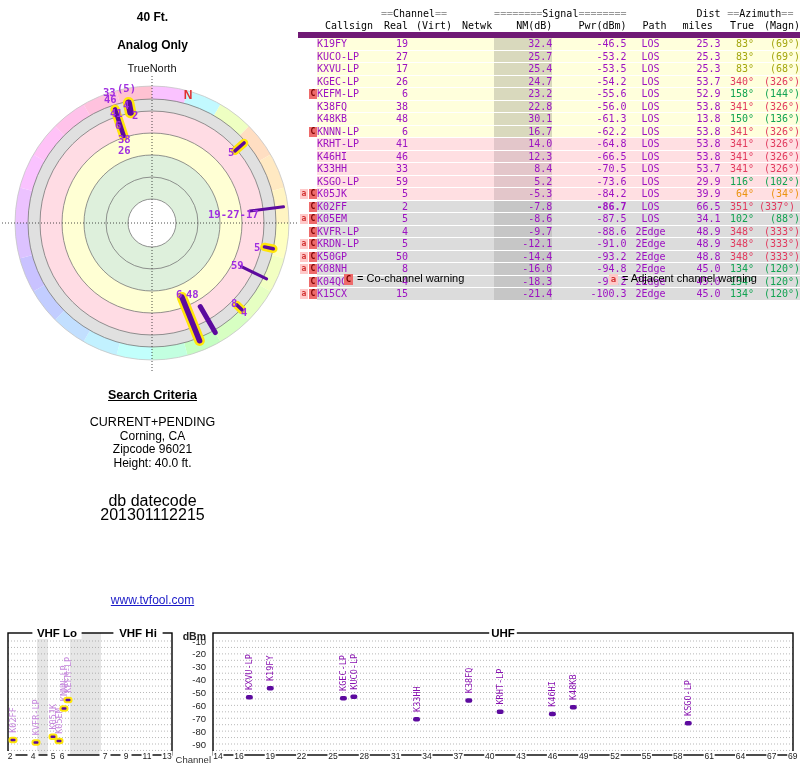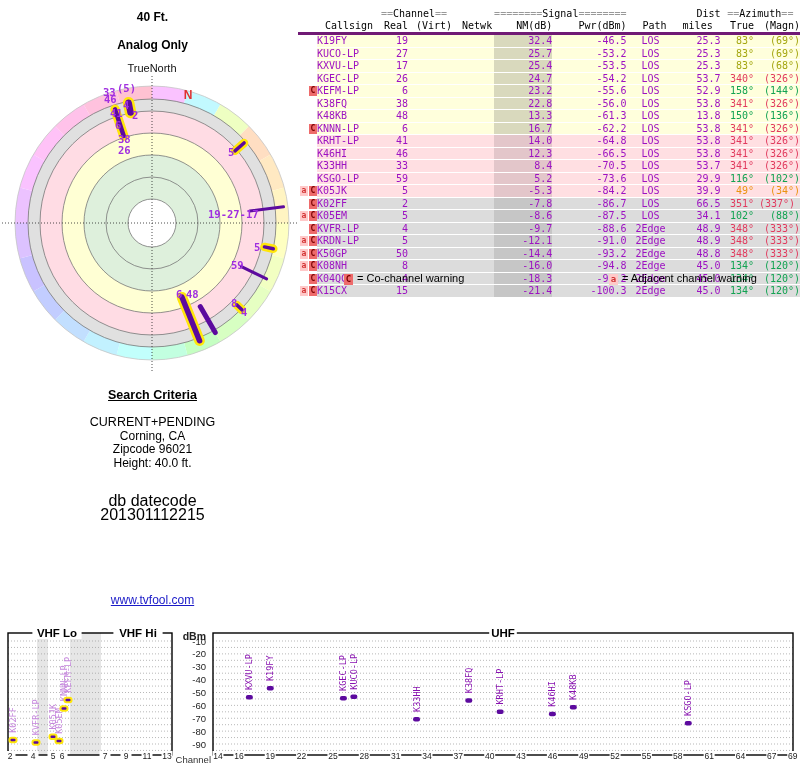--- a/index.html
+++ b/index.html
@@ -14,21 +14,21 @@
   .search .ln{font-size:12px;line-height:13.5px;}
   .search .ln.first{font-size:12.5px;}
   .search .dc{margin-top:24px;font-size:16px;line-height:14px;}
   .tvlink{position:absolute;left:0;top:590px;width:305px;text-align:center;}
   .tvlink a{color:#1a1ac8;font-size:12px;text-decoration:underline;cursor:pointer;}
   table.sig{position:absolute;left:298px;top:8px;border-collapse:collapse;table-layout:fixed;
             font-family:"DejaVu Sans Mono",monospace;font-size:10px;line-height:11.5px;
             color:#9d12c2;}
   table.sig td{padding:0;height:11.5px;white-space:nowrap;overflow:visible;}
   table.sig .h1 td{color:#000;height:12px;}
-  table.sig .h2 td{color:#000;border-bottom:3px solid #701a75;height:12px;padding-left:8px;}
+  table.sig .h2 td{color:#000;border-bottom:6px solid #701a75;height:12px;padding-left:8px;}
   table.sig .eq{color:#999;}
   table.sig tr.dr td{border-bottom:1px solid #fff;}
   .nmband{background:rgba(125,125,108,0.25);}
   .bg-yellow td{background-color:#ffffdc;}
   .bg-pink td{background-color:#ffdfe2;}
   .bg-gray td{background-color:#dcdcdc;}
   .bg-yellow td.nmband{background-color:#d9d9bd;}
   .bg-pink td.nmband{background-color:#e3c6ca;}
   .bg-gray td.nmband{background-color:#c6c6c6;}
   td.badgecell{text-align:right;background:#fff !important;border-bottom:1px solid #fff;}
@@ -231,21 +231,21 @@
           <td style="text-align: right;">53.8</td>
           <td style="text-align: right; color: rgb(225, 58, 94);">341°</td>
           <td style="text-align: right; color: rgb(225, 58, 94);">(326°)</td>
         </tr>
         <tr class="dr bg-yellow">
           <td class="badgecell"></td>
           <td style="text-align: left;">K48KB</td>
           <td style="text-align: right;">48</td>
           <td style="text-align: center;"></td>
           <td style="text-align: center;"></td>
-          <td class="nmband" style="text-align: right;">13.3</td>
+          <td class="nmband" style="text-align: right;">30.1</td>
           <td style="text-align: right;">-61.3</td>
           <td style="text-align: center;">LOS</td>
           <td style="text-align: right;">13.8</td>
           <td style="text-align: right; color: rgb(18, 163, 82);">150°</td>
           <td style="text-align: right; color: rgb(18, 163, 82);">(136°)</td>
         </tr>
         <tr class="dr bg-yellow">
           <td class="badgecell"><span class="bC">C</span></td>
           <td style="text-align: left;">KNNN-LP</td>
           <td style="text-align: right;">6</td>
@@ -313,31 +313,31 @@
         <tr class="dr bg-pink">
           <td class="badgecell"><span class="bA">a</span><span class="bC">C</span></td>
           <td style="text-align: left;">K05JK</td>
           <td style="text-align: right;">5</td>
           <td style="text-align: center;"></td>
           <td style="text-align: center;"></td>
           <td class="nmband" style="text-align: right;">-5.3</td>
           <td style="text-align: right;">-84.2</td>
           <td style="text-align: center;">LOS</td>
           <td style="text-align: right;">39.9</td>
-          <td style="text-align: right; color: rgb(235, 147, 16);">49°</td>
+          <td style="text-align: right; color: rgb(235, 147, 16);">64°</td>
           <td style="text-align: right; color: rgb(235, 147, 16);">(34°)</td>
         </tr>
         <tr class="dr bg-gray">
           <td class="badgecell"><span class="bC">C</span></td>
           <td style="text-align: left;">K02FF</td>
           <td style="text-align: right;">2</td>
           <td style="text-align: center;"></td>
           <td style="text-align: center;"></td>
           <td class="nmband" style="text-align: right;">-7.8</td>
-          <td style="text-align: right;">-86.7</td>
+          <td style="text-align: right; font-weight: bold;">-86.7</td>
           <td style="text-align: center;">LOS</td>
           <td style="text-align: right;">66.5</td>
           <td style="text-align: right; color: rgb(225, 58, 94);">351°</td>
           <td style="text-align: center; color: rgb(225, 58, 94); margin-top: 32px;">(337°)</td>
         </tr>
         <tr class="dr bg-gray">
           <td class="badgecell"><span class="bA">a</span><span class="bC">C</span></td>
           <td style="text-align: left;">K05EM</td>
           <td style="text-align: right;">5</td>
           <td style="text-align: center;"></td>

